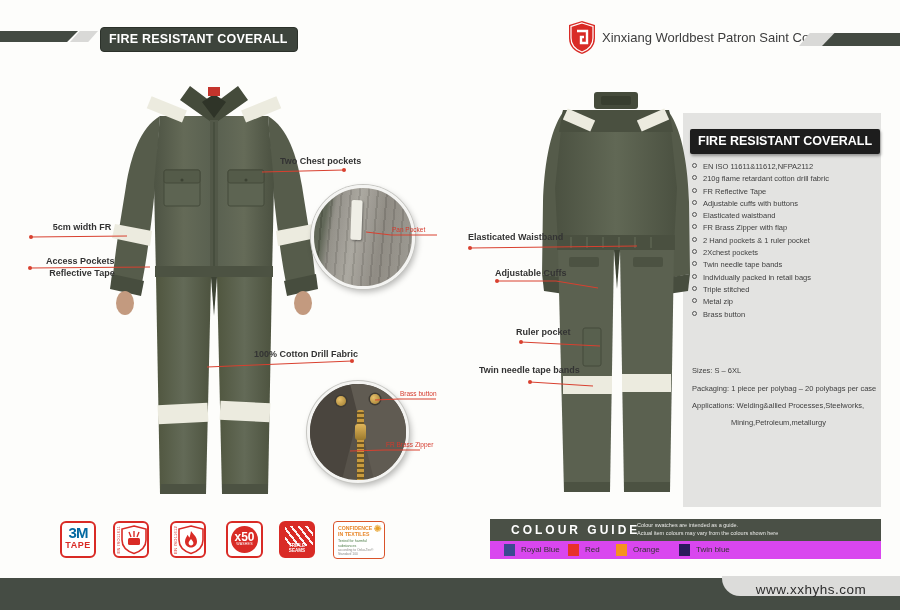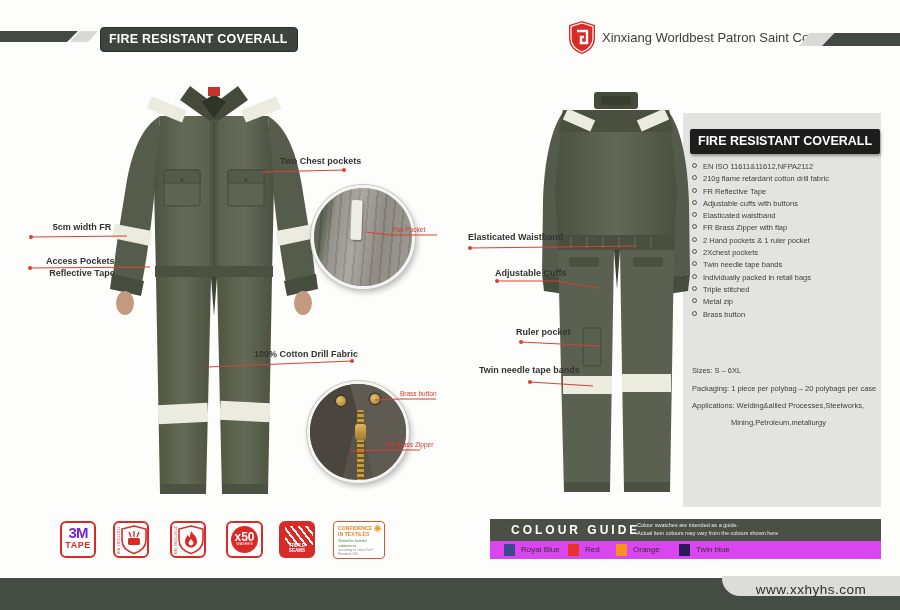--- a/index.html
+++ b/index.html
@@ -52,21 +52,21 @@
   .features { position:absolute; left:9px; top:48px; list-style:none; }
   .features li { font-size:7.5px; color:#3e3e3e; height:12.3px; line-height:12.3px; white-space:nowrap; }
   .features li::before { content:""; display:inline-block; width:3px; height:3px; border:1px solid #555;
     border-radius:50%; margin-right:6px; vertical-align:1px; }
   .spec { position:absolute; font-size:7.5px; color:#3e3e3e; white-space:nowrap; }
 
   
   .badge { position:absolute; top:521px; width:36px; height:37px; background:#fff;
     border:2px solid #d92b26; border-radius:6px; text-align:center; }
   .b-3m { left:60px; padding-top:3px; }
-  .b-3m .big { color:#6d28d9; font-weight:bold; font-size:15px; line-height:14px; letter-spacing:-1px; }
+  .b-3m .big { color:#0369a1; font-weight:bold; font-size:15px; line-height:14px; letter-spacing:-1px; }
   .b-3m .small { color:#d92b26; font-weight:bold; font-size:9px; line-height:10px; letter-spacing:.5px; }
   .b-shield { padding:1px; }
   .b-11611 { left:113px; } .b-11612 { left:170px; }
   .vtext { position:absolute; left:1px; top:3px; font-size:4px; color:#d92b26; writing-mode:vertical-rl;
     transform:rotate(180deg); letter-spacing:.3px; }
   .b-50 { left:226px; width:37px; }
   .wash-circle { position:absolute; left:3px; top:3px; width:27px; height:27px; border-radius:50%; background:#d92b26; color:#fff; }
   .wash-circle .x50 { font-weight:bold; font-size:12px; line-height:10px; margin-top:6px; }
   .wash-circle .w { font-size:3.6px; letter-spacing:.2px; }
   .b-seams { left:279px; background:#d92b26; overflow:hidden; }

